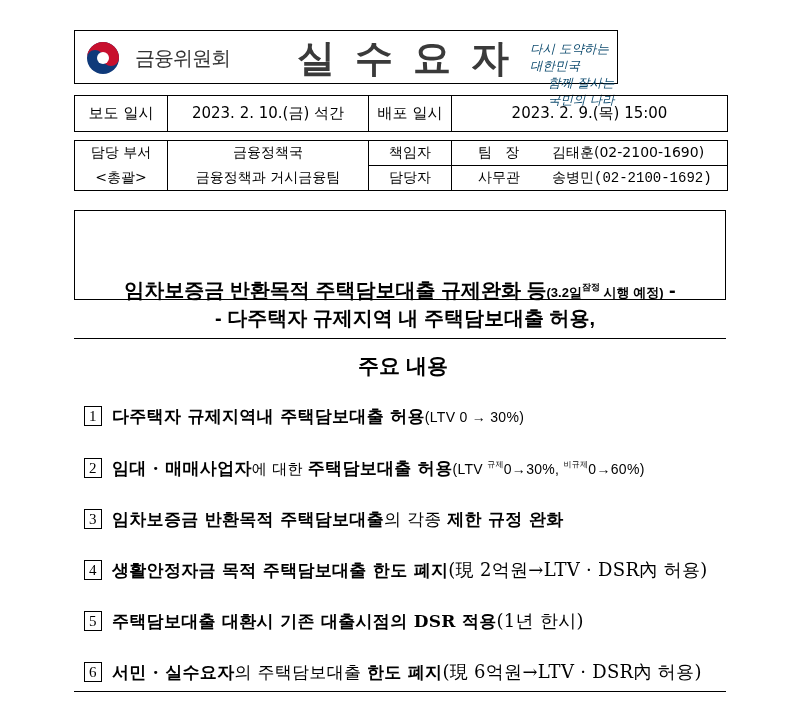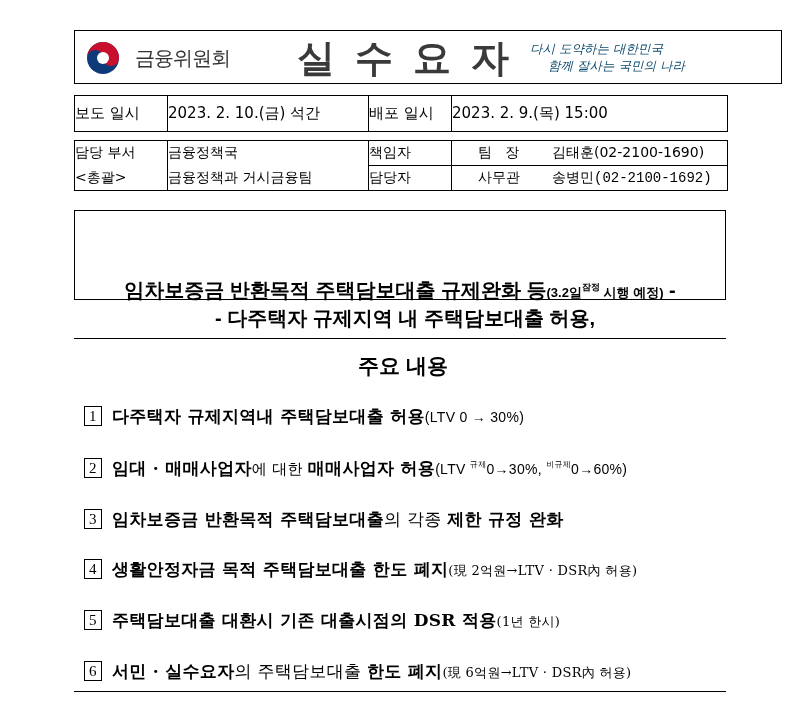--- a/index.html
+++ b/index.html
@@ -1,34 +1,34 @@
 <!DOCTYPE html>
 <html><head>
   <meta charset="utf-8">
   <style>
     html, body { margin: 0; padding: 0; background: #ffffff; }
     body { width: 806px; height: 724px; position: relative; overflow: hidden;
            font-family: "DejaVu Sans", "Liberation Sans", sans-serif; color: #000; }
 
     
-    .header-box { position: absolute; left: 74px; top: 30px; width: 708px; height: 54px;
+    .header-box { position: absolute; left: 74px; top: 30px; width: 544px; height: 54px;
                   border: 1.5px solid #000; box-sizing: border-box; }
     .logo { position: absolute; left: 10px; top: 9px; width: 36px; height: 36px; }
     .org-name { position: absolute; left: 60px; top: 14px; font-size: 20px; color: #333;
                 letter-spacing: -1px; }
     .press-title { position: absolute; left: 222px; top: 0px; font-size: 38px; font-weight: bold;
                    color: #3a3a3a; letter-spacing: 20px; line-height: 54px; }
     .slogan { position: absolute; left: 455px; top: 9px; font-family: "DejaVu Serif", serif;
               font-style: italic; font-size: 12.5px; line-height: 17px; color: #0c4a6e; }
     .slogan .l2 { padding-left: 18px; display: block; }
     .slogan .l1 { display: block; }
 
     
     table { border-collapse: collapse; position: absolute; }
-    td { border: 1px solid #000; font-size: 14px; text-align: left; padding: 0; white-space: nowrap; }
+    td { border: 1px solid #000; font-size: 14px; text-align: center; padding: 0; white-space: nowrap; }
     .tbl-dates { left: 74px; top: 95px; width: 654px; height: 37px; }
     .tbl-contact { left: 74px; top: 140px; width: 654px; height: 49px; }
     .tbl-contact td { height: 24px; font-size: 14px; }
     .tbl-dates td { font-size: 15px; }
 
     
     .headline-box { position: absolute; left: 74px; top: 210px; width: 652px; height: 90px;
                     border: 1.5px solid #000; box-sizing: border-box; text-align: center;
                     font-family: "Liberation Sans", sans-serif; font-weight: bold; }
     .hl-main { position: absolute; left: 0; right: 0; top: 7px; font-size: 24px; letter-spacing: -0.5px; }
@@ -43,21 +43,21 @@
                      font-family: "Liberation Sans", sans-serif; font-weight: bold; font-size: 21px; }
 
     .item { position: absolute; left: 84px; font-family: "DejaVu Serif", serif; font-size: 17px;
             white-space: nowrap; letter-spacing: 0.3px; }
     .num-box { display: inline-block; width: 16px; height: 18px; border: 1px solid #000;
                font-family: "Liberation Serif", serif; font-size: 15px; line-height: 18px;
                text-align: center; margin-right: 10px; vertical-align: 1px; }
     .b { font-weight: bold; }
     .light { font-weight: normal; color: #000000; }
     .paren { font-family: Liberation Sans, sans-serif; font-size: 14px; }
-    .paren-k { font-family: "DejaVu Serif", serif; font-size: 13px; }
+    .paren-k { font-family: "DejaVu Serif", serif; font-size: 18px; }
     .sup { font-size: 8px; vertical-align: 7px; }
   </style>
 </head>
 <body>
 
 <div class="header-box">
   <svg class="logo" viewBox="0 0 36 36">
     <circle cx="18" cy="18" r="16" fill="#0f3a7a"></circle>
     <path d="M2 18 A16 16 0 0 1 34 18 A8 8 0 0 1 18 18 A8 8 0 0 0 2 18 Z" fill="#c8102e"></path>
     <circle cx="18" cy="18" r="6" fill="#ffffff"></circle>
@@ -112,21 +112,21 @@
 
 <div class="rule" style="top:338px;"></div>
 
 <div class="summary-title">주요 내용</div>
 
 <div class="item" style="top:405px;">
   <span class="num-box">1</span><span class="b">다주택자 규제지역내 주택담보대출 허용</span><span class="paren">(LTV 0 → 30%)</span>
 </div>
 
 <div class="item" style="top:457px;">
-  <span class="num-box">2</span><span class="b">임대 · 매매사업자</span><span class="light" style="font-size:15px">에 대한 </span><span class="b">매매사업자 허용</span><span class="paren">(LTV </span><span class="sup paren-k">규제</span><span class="paren">0→30%, </span><span class="sup paren-k">비규제</span><span class="paren">0→60%)</span>
+  <span class="num-box">2</span><span class="b">임대 · 매매사업자</span><span class="light" style="font-size:15px">에 대한 </span><span class="b">주택담보대출 허용</span><span class="paren">(LTV </span><span class="sup paren-k">규제</span><span class="paren">0→30%, </span><span class="sup paren-k">비규제</span><span class="paren">0→60%)</span>
 </div>
 
 <div class="item" style="top:508px;">
   <span class="num-box">3</span><span class="b">임차보증금 반환목적 주택담보대출</span><span class="light">의 각종 </span><span class="b">제한 규정 완화</span>
 </div>
 
 <div class="item" style="top:558px;">
   <span class="num-box">4</span><span class="b">생활안정자금 목적 주택담보대출 한도 폐지</span><span class="paren-k">(現 2억원→LTV · DSR內 허용)</span>
 </div>
 

